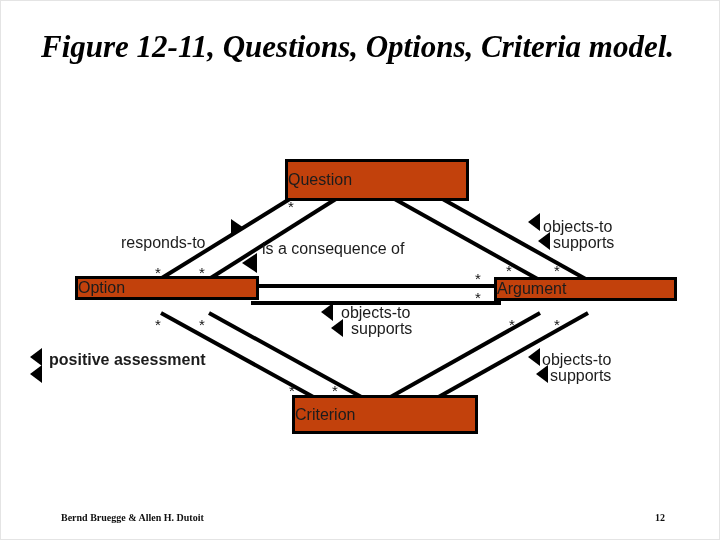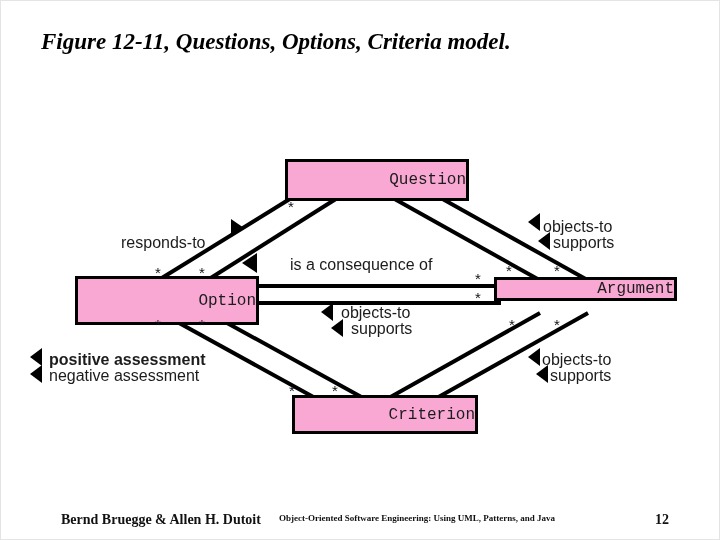--- a/index.html
+++ b/index.html
@@ -13,44 +13,43 @@
     box-sizing: border-box;
     border: 1px solid #e4e4e4;
   }
   .page-title {
     position: absolute;
     left: 40px;
     top: 28px;
     font-family: "Liberation Serif", serif;
     font-weight: bold;
     font-style: italic;
-    font-size: 23px;
+    font-size: 31px;
     color: #000;
     white-space: nowrap;
   }
   svg.lines {
     position: absolute;
     left: 0; top: 0;
     z-index: 1;
   }
   .class-box {
     position: absolute;
     z-index: 2;
     box-sizing: border-box;
-    background: #f9a8d4;
+    background: #c2410c;
     border: 3px solid #000;
     display: flex;
     align-items: center;
-    justify-content: flex-end;
+    justify-content: flex-start;
     font-size: 16px;
     color: #1c1c1c;
-    font-family: Liberation Mono, monospace;
   }
   .box-question  { left: 284px; top: 158px; width: 184px; height: 42px; }
-  .box-option    { left:  74px; top: 275px; width: 184px; height: 49px; }
+  .box-option    { left:  74px; top: 275px; width: 184px; height: 24px; }
   .box-argument  { left: 493px; top: 276px; width: 183px; height: 24px; }
   .box-criterion { left: 291px; top: 394px; width: 186px; height: 39px; }
   .edge-label {
     position: absolute;
     z-index: 3;
     font-size: 16px;
     color: #1c1c1c;
     white-space: nowrap;
     line-height: 17px;
   }
@@ -79,21 +78,21 @@
   .tri-right {
     border-top: 9px solid transparent;
     border-bottom: 9px solid transparent;
     border-left: 13px solid #000;
   }
   .footer-text {
     position: absolute;
     z-index: 3;
     font-family: "Liberation Serif", serif;
     font-weight: bold;
-    font-size: 14px;
+    font-size: 10px;
     color: #111;
     white-space: nowrap;
   }
   .footer-authors { left: 60px;  top: 511px; }
   .footer-book    { left: 278px; top: 512px; font-size: 9px; }
   .footer-page    { left: 654px; top: 511px; }
 </style>
 </head>
 <body>
 
@@ -131,31 +130,30 @@
 
   <div class="edge-label" style="left:120px; top:233px;">responds-to</div>
   <span class="tri tri-right" style="left:230px; top:218px;"></span>
 
   <span class="tri tri-left" style="left:527px; top:212px;"></span>
   <div class="edge-label" style="left:542px; top:217px;">objects-to</div>
   <span class="tri tri-left" style="left:537px; top:231px;"></span>
   <div class="edge-label" style="left:552px; top:233px;">supports</div>
 
   <span class="tri tri-left lg" style="left:241px; top:252px;"></span>
-  <div class="edge-label" style="left:261px; top:255px;margin-left:28px;">is a consequence of</div>
+  <div class="edge-label" style="left:261px; top:239px;">is a consequence of</div>
 
   <span class="tri tri-left" style="left:320px; top:302px;"></span>
   <div class="edge-label" style="left:340px; top:303px;">objects-to</div>
   <span class="tri tri-left" style="left:330px; top:318px;"></span>
   <div class="edge-label" style="left:350px; top:319px;">supports</div>
 
   <span class="tri tri-left" style="left:29px; top:347px;"></span>
   <div class="edge-label" style="left:48px; top:350px;font-weight:bold;">positive assessment</div>
   <span class="tri tri-left" style="left:29px; top:364px;"></span>
-  <div class="edge-label" style="left:48px; top:366px;">negative assessment</div>
 
   <span class="tri tri-left" style="left:527px; top:347px;"></span>
   <div class="edge-label" style="left:541px; top:350px;">objects-to</div>
   <span class="tri tri-left" style="left:535px; top:364px;"></span>
   <div class="edge-label" style="left:549px; top:366px;">supports</div>
 
   <span class="mult" style="left:287px; top:198px;">*</span>
   <span class="mult" style="left:154px; top:264px;">*</span>
   <span class="mult" style="left:198px; top:264px;">*</span>
   <span class="mult" style="left:154px; top:316px;">*</span>
@@ -163,16 +161,15 @@
   <span class="mult" style="left:474px; top:270px;">*</span>
   <span class="mult" style="left:474px; top:289px;">*</span>
   <span class="mult" style="left:505px; top:262px;">*</span>
   <span class="mult" style="left:553px; top:262px;">*</span>
   <span class="mult" style="left:508px; top:316px;">*</span>
   <span class="mult" style="left:553px; top:316px;">*</span>
   <span class="mult" style="left:288px; top:382px;">*</span>
   <span class="mult" style="left:331px; top:382px;">*</span>
 
   <div class="footer-text footer-authors">Bernd Bruegge &amp; Allen H. Dutoit</div>
-  <div class="footer-text footer-book">Object-Oriented Software Engineering: Using UML, Patterns, and Java</div>
   <div class="footer-text footer-page">12</div>
 
 </div>
 
 </body></html>

